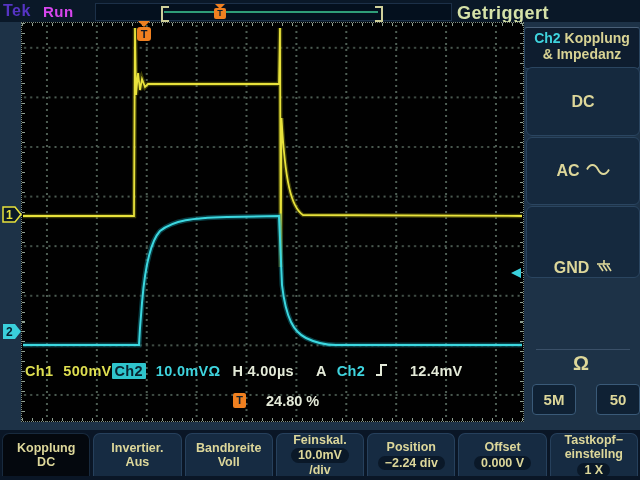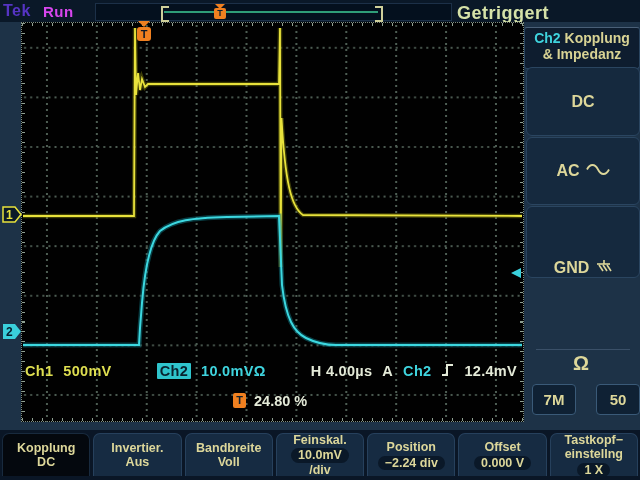--- a/index.html
+++ b/index.html
@@ -39,25 +39,25 @@
   .glow2{fill:none;stroke:#0f7a86;stroke-width:5;opacity:.5;}
   .main2{fill:none;stroke:#3cd8e0;stroke-width:2;}
   
   #trig-flag{position:absolute;left:137px;top:21px;width:14px;height:21px;}
   #trig-flag .tri{position:absolute;left:1px;top:0;width:0;height:0;border-left:6px solid transparent;border-right:6px solid transparent;border-top:6px solid #f08020;}
   #trig-flag .box{position:absolute;left:0;top:6px;width:14px;height:14px;background:#f08020;border-radius:3px;color:#0c1828;font-size:11px;line-height:14px;text-align:center;}
   
   .chmark{position:absolute;left:2px;width:20px;height:17px;}
   #trig-arrow{position:absolute;left:511px;top:264px;width:10px;height:10px;}
   
-  #readout1{position:absolute;left:25px;top:361px;width:492px;height:20px;display:flex;justify-content:space-between;align-items:center;font-size:14.5px;letter-spacing:.3px;}
+  #readout1{position:absolute;left:25px;top:361px;width:492px;height:20px;display:flex;justify-content:flex-start;align-items:center;font-size:14.5px;letter-spacing:.3px;}
   .ro-group{display:flex;align-items:center;gap:10px;white-space:nowrap;}
   .c-yel{color:#dede50;}
   .c-cyn{color:#3fd4de;}
-  .c-wht{color:#e4ead8;}
+  .c-wht{color:#e4ead8;padding-left:12px;}
   #ch2-chip{background:#2fc4cc;color:#08222e;padding:0 3px;border-radius:1px;}
   #readout2{position:absolute;left:233px;top:392px;height:17px;display:flex;align-items:center;gap:8px;font-size:14.5px;}
   .t-icon{width:13px;height:15px;background:#f08020;border-radius:2px;color:#10202e;font-size:11px;line-height:15px;text-align:center;}
   
   #rm-header{position:absolute;left:524px;top:27px;width:114px;height:38px;background:#0e1d2f;border:1px solid #2a4560;border-top-color:#4a6078;border-radius:3px;text-align:center;font-size:14px;line-height:16px;padding-top:2px;color:#d8d394;}
   .rm-btn{position:absolute;left:526px;width:112px;background:#15293e;border:1px solid #2a4560;border-radius:6px;color:#ddd79a;font-size:16px;display:flex;align-items:center;justify-content:center;gap:6px;}
   #btn-dc{top:67px;height:67px;}
   #btn-ac{top:137px;height:66px;}
   #btn-gnd{top:206px;height:70px;align-items:flex-end;}
   #rm-separator{position:absolute;left:536px;top:349px;width:94px;height:1px;background:#3a5068;}
@@ -183,21 +183,21 @@
           <path d="M4,6 L8,12"></path>
             <path d="M8,6 L12,12"></path>
             <path d="M12,6 L16,12"></path>
         </g>
       </svg>
     </span>
   </div>
 
   <div id="rm-separator"></div>
   <div id="omega">Ω</div>
-  <div id="btn-1m" class="imp-btn">7M</div>
+  <div id="btn-1m" class="imp-btn">5M</div>
   <div id="btn-50" class="imp-btn">50</div>
 
   <div id="bottom-bar">
     <div class="bm-btn selected">
       <div>Kopplung</div>
       <div>DC</div>
     </div>
     <div class="bm-btn">
       <div>Invertier.</div>
       <div>Aus</div>

